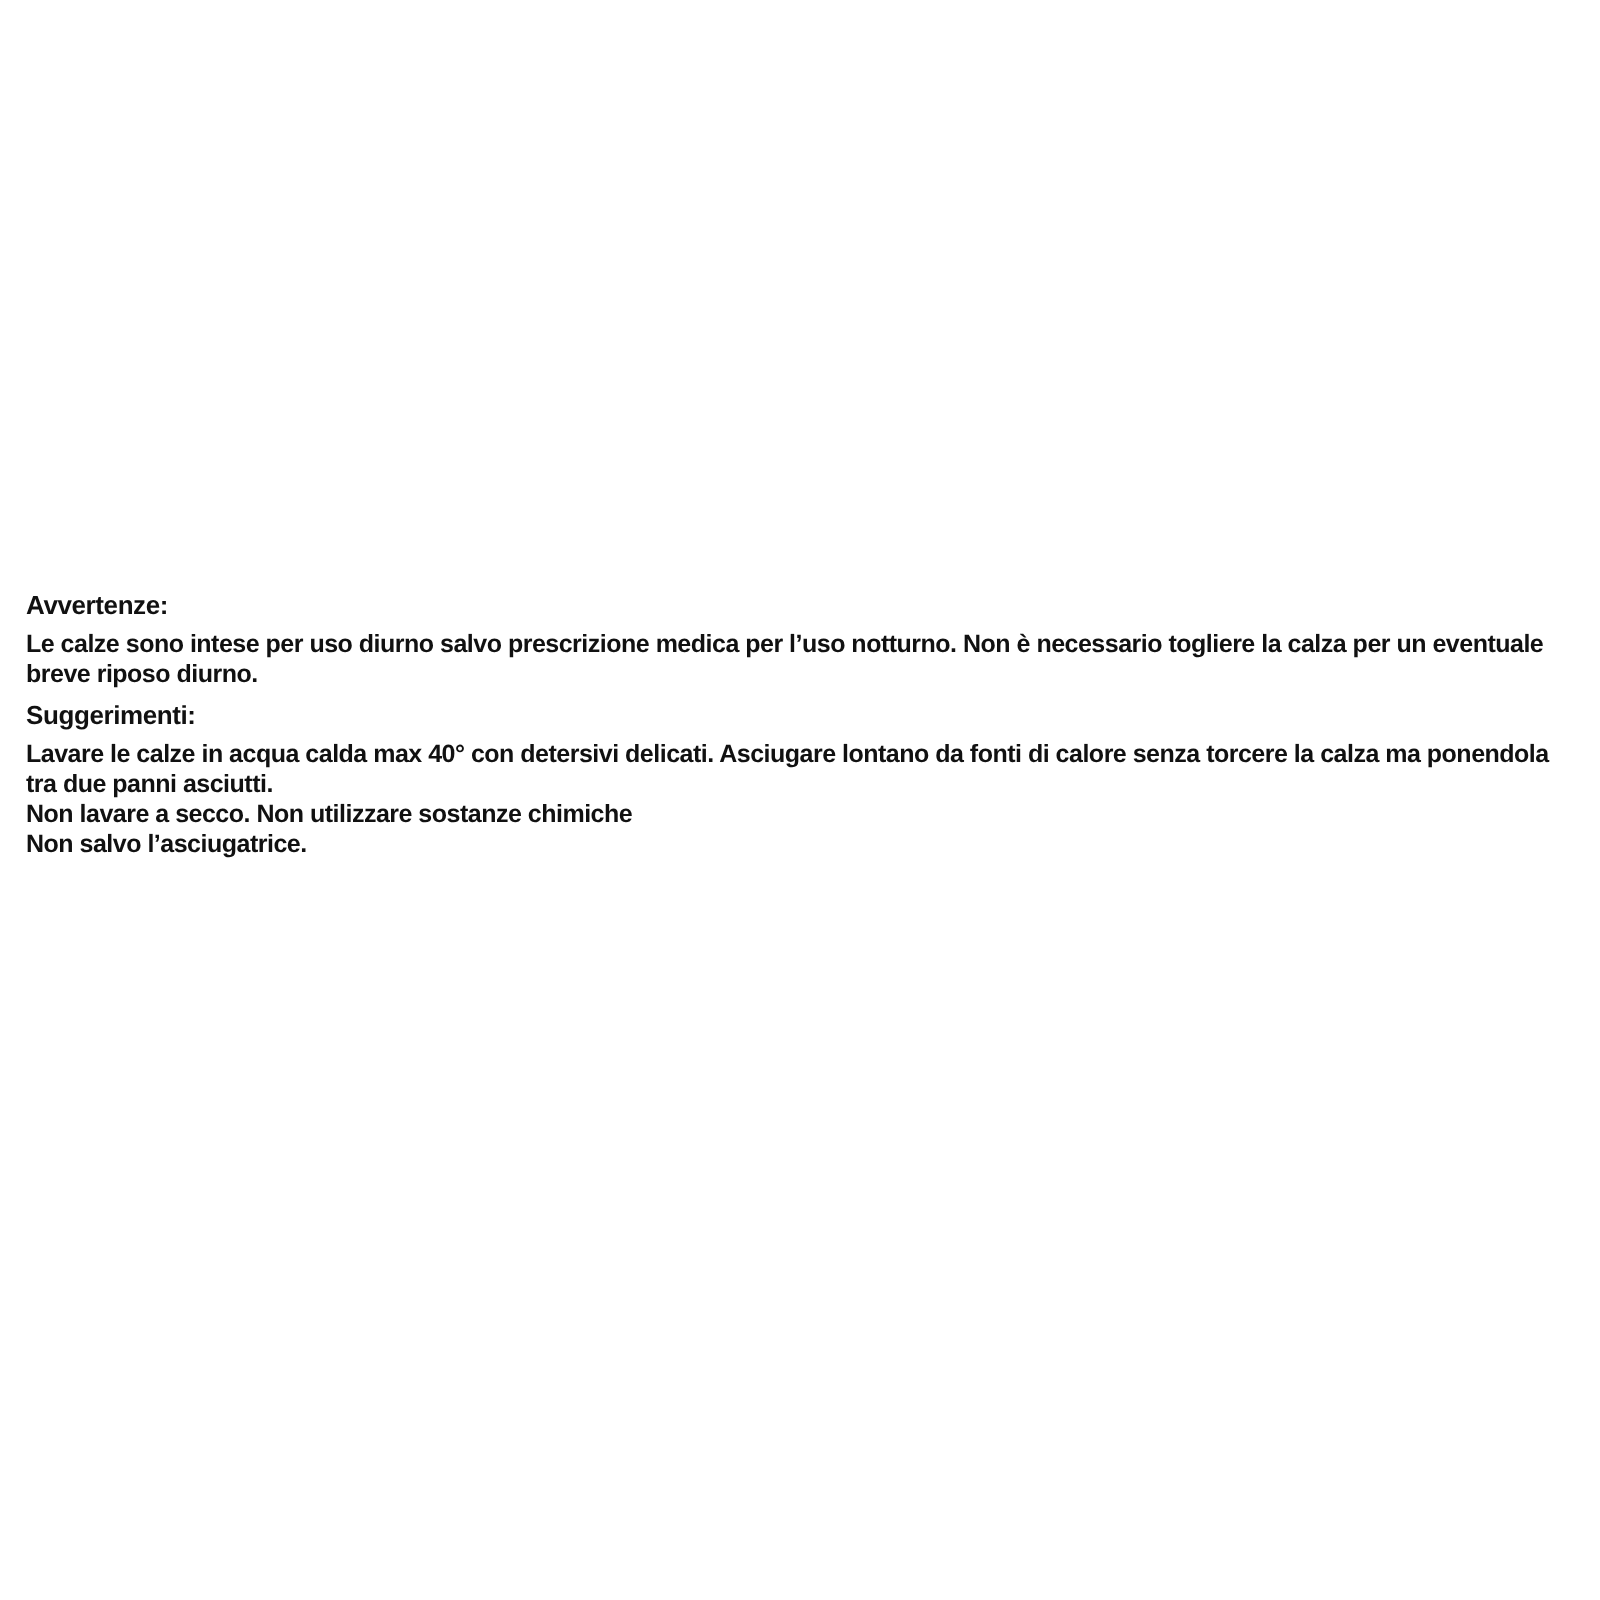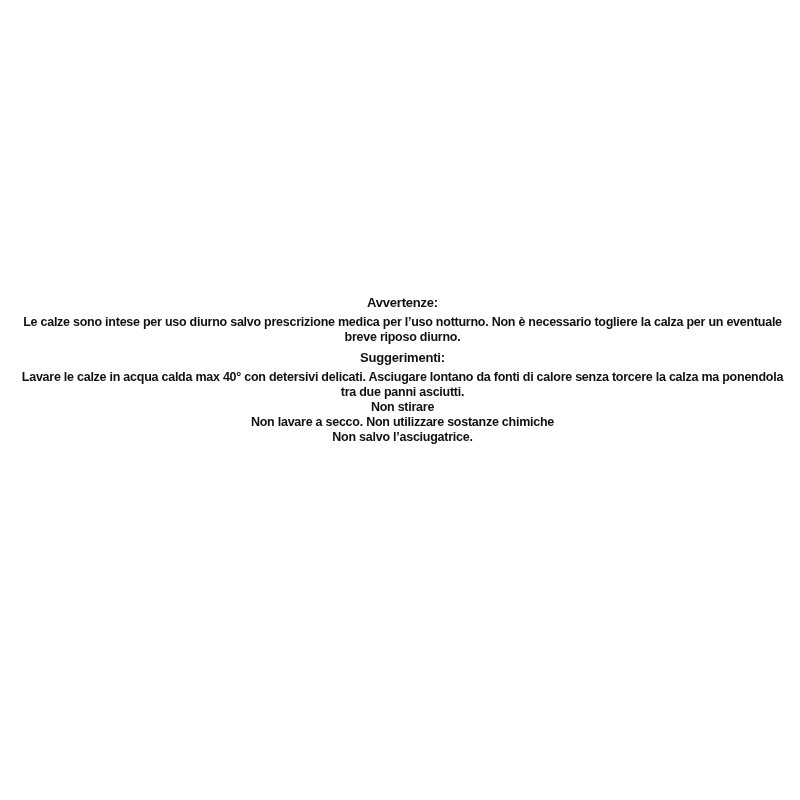--- a/index.html
+++ b/index.html
@@ -19,21 +19,20 @@
   .doc {
     position: absolute;
     top: 0;
     left: 0;
     width: 800px;
     box-sizing: border-box;
     padding: 295px 8px 0 13px;
   }
   .section {
     margin: 0;
-    text-align: center;
   }
   .hd {
     font-size: 13px;
     font-weight: 700;
     line-height: 15px;
     letter-spacing: -0.2px;
     margin: 5px 0;
   }
   .section:first-child .hd {
     margin-top: 0;
@@ -55,18 +54,17 @@
     <h3 class="hd">Avvertenze:</h3>
     <p class="para">Le calze sono intese per uso diurno salvo prescrizione medica per l’uso notturno. Non è necessario togliere la calza per un eventuale breve riposo diurno.</p>
   </section>
 
   <section class="section">
     <h3 class="hd">Suggerimenti:</h3>
   </section>
 
   <section class="section">
     <p class="para">Lavare le calze in acqua calda max 40° con detersivi delicati. Asciugare lontano da fonti di calore senza torcere la calza ma ponendola tra due panni asciutti.</p>
-    <p class="para">Non stirare</p>
     <p class="para">Non lavare a secco. Non utilizzare sostanze chimiche</p>
     <p class="para">Non salvo l’asciugatrice.</p>
   </section>
 
 </div>
 
 </body></html>

